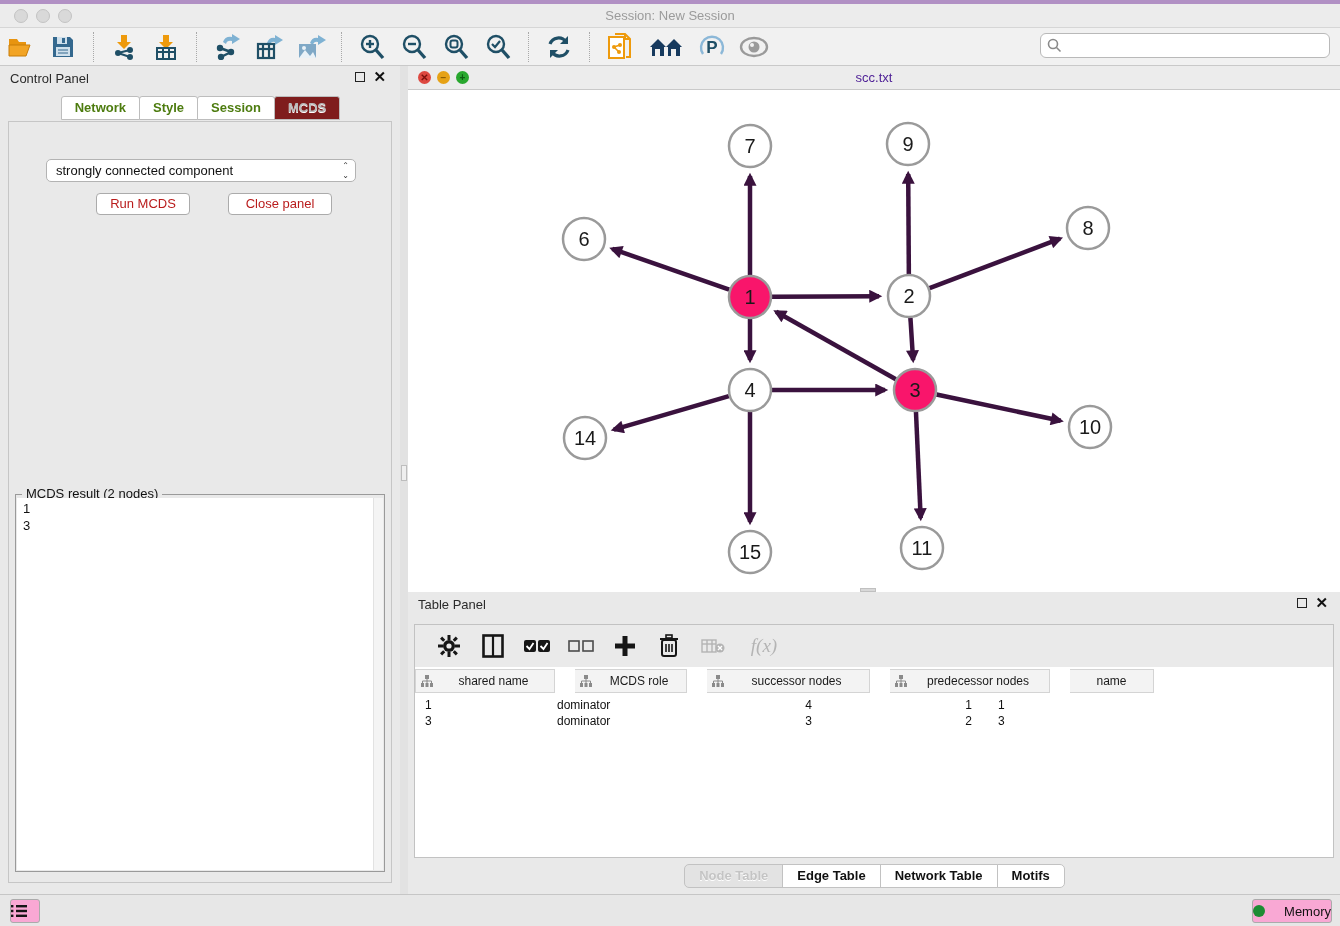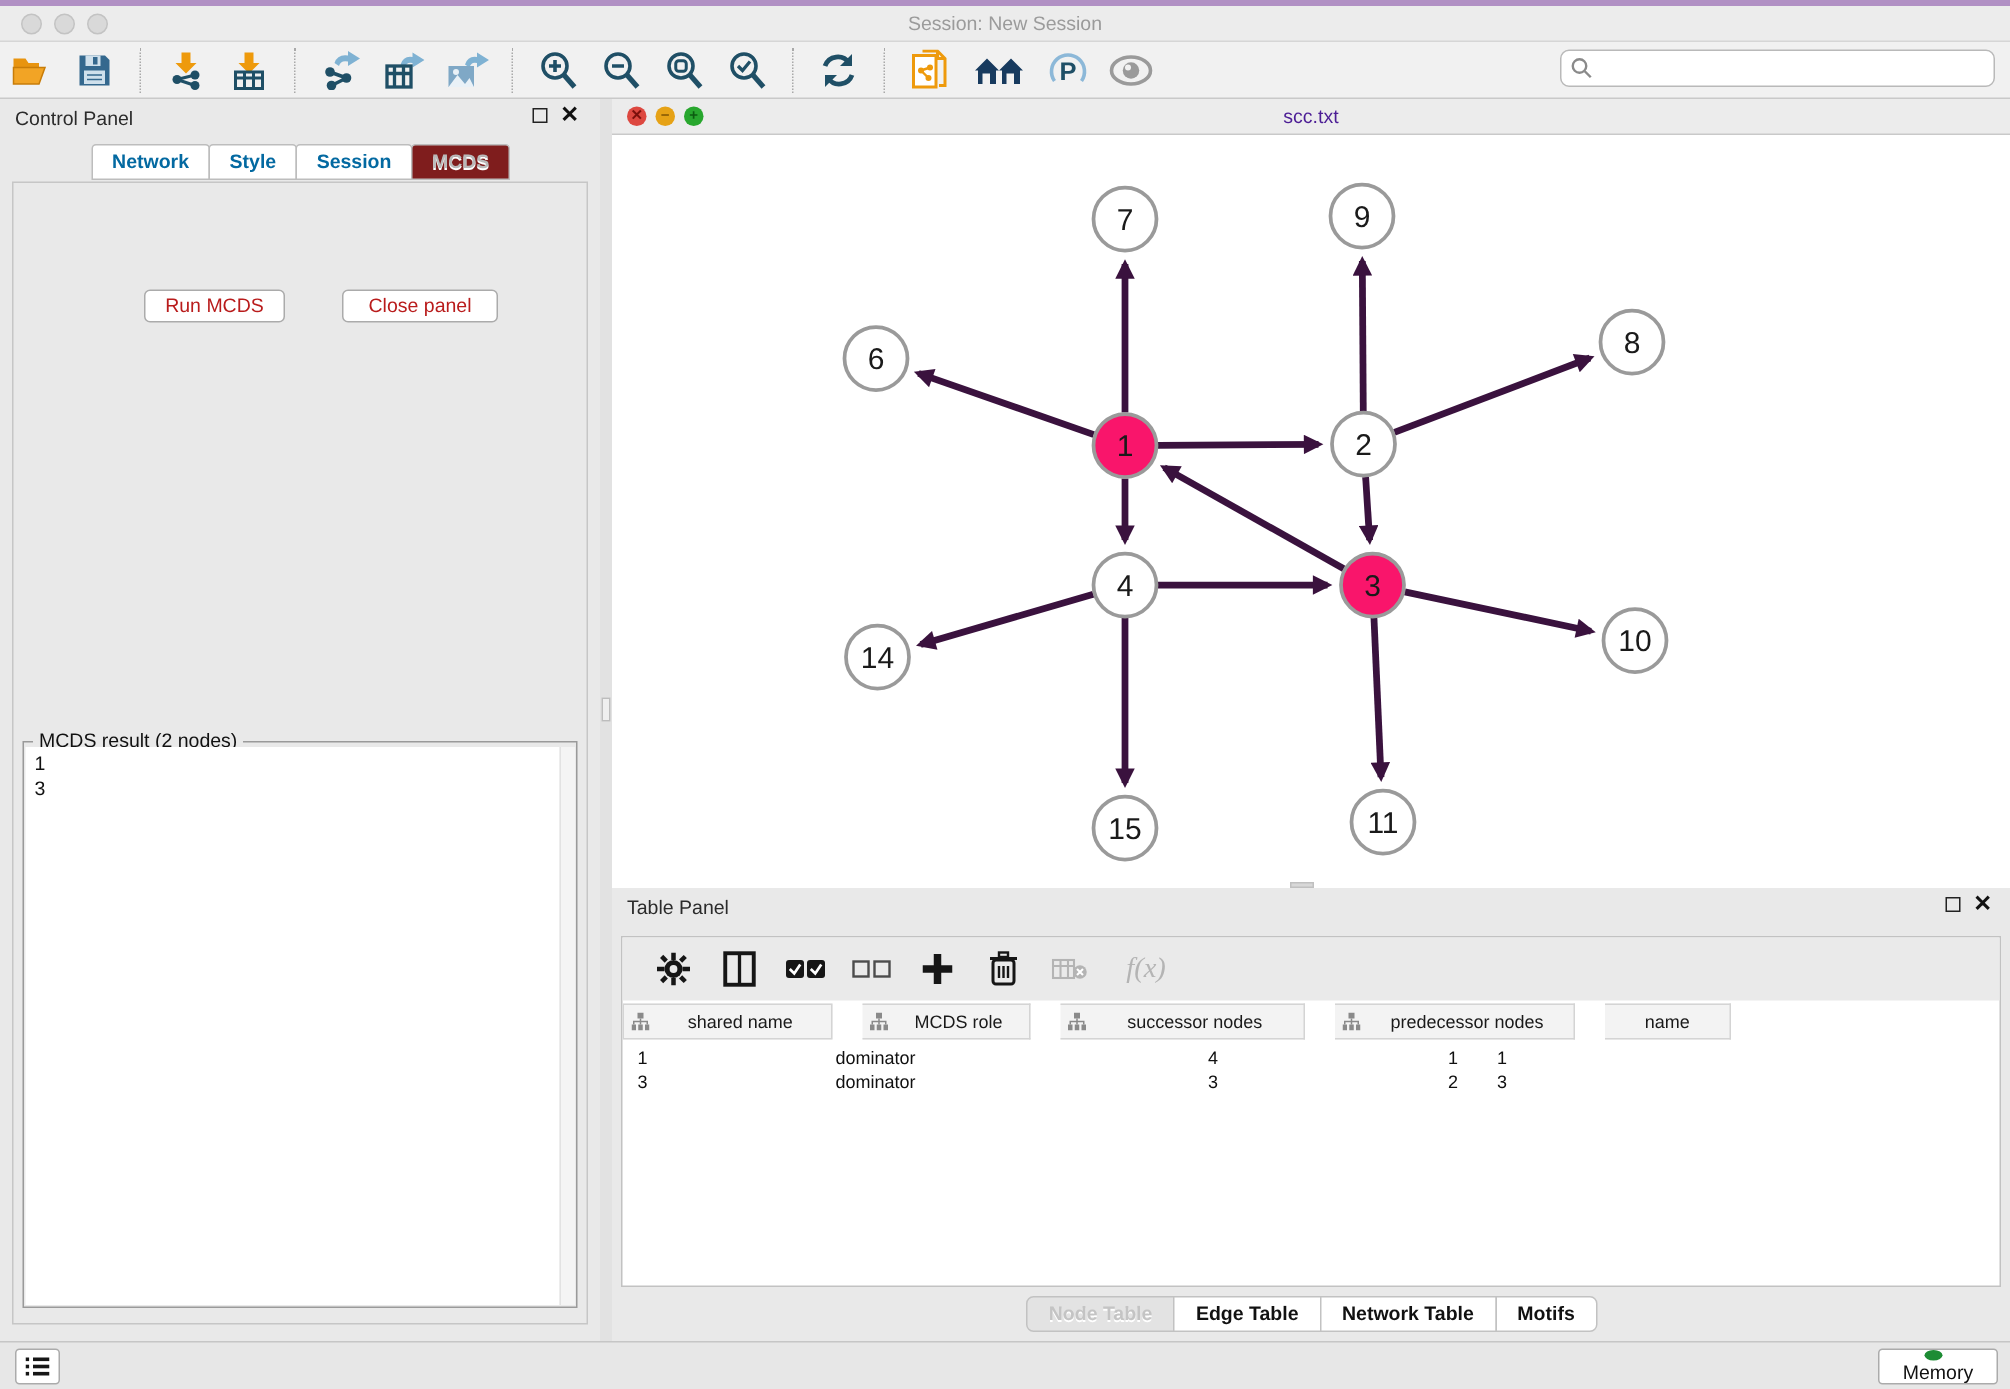--- a/index.html
+++ b/index.html
@@ -21,21 +21,21 @@
   .search-wrap input { border:none; outline:none; flex:1; font-size:13px; background:transparent; }
 
   
   .cp-header { left:0; top:66px; width:400px; height:26px; background:#e9e9e9; }
   .panel-title { font-size:13px; color:#2b2b2b; position:absolute; left:10px; top:5px; }
   .win-btns { position:absolute; top:6px; display:flex; gap:8px; align-items:center; }
   .float-ico { width:10px; height:10px; border:1.6px solid #222; display:inline-block; }
   .close-ico { font-size:15px; font-weight:bold; color:#111; line-height:10px; }
 
   .cp-tabs { left:0; top:96px; width:400px; display:flex; justify-content:center; }
-  .tab { font-size:13px; font-weight:bold; color:#0369a1; background:#fff; border:1px solid #bdbdbd; padding:3px 13px 4px; border-radius:3px 3px 0 0; margin-right:-1px; }
+  .tab { font-size:13px; font-weight:bold; color:#4d7c0f; background:#fff; border:1px solid #bdbdbd; padding:3px 13px 4px; border-radius:3px 3px 0 0; margin-right:-1px; }
   .tab.active { background:#7f1d1d; color:#b9b9b9; text-shadow:0 1px 0 #fff; }
 
   .cp-body { left:8px; top:121px; width:384px; height:762px; background:#e9e9e9; border:1px solid #c6c6c6; }
   .opt-label { position:absolute; left:0; top:15px; width:100%; text-align:center; font-size:13px; color:#0d0d0d; }
   .combo { position:absolute; left:37px; top:37px; width:310px; height:23px; background:#fff; border:1px solid #b3b3b3; border-radius:5px; font-size:13px; color:#111; display:flex; align-items:center; padding-left:9px; }
   .combo .chev { position:absolute; right:6px; top:1px; font-size:8px; color:#333; line-height:10px; text-align:center; }
   .btn { position:absolute; height:22px; background:#fff; border:1px solid #ababab; border-radius:4px; font-size:13px; color:#b91c1c; text-align:center; line-height:20px; }
 
   .fieldset { position:absolute; left:6px; top:372px; width:370px; height:378px; border:1px solid #9a9a9a; }
   .fieldset .legend { position:absolute; left:6px; top:-9px; background:#e9e9e9; padding:0 4px; font-size:13px; color:#111; }
@@ -69,21 +69,21 @@
   .td { height:16px; line-height:16px; }
 
   .tp-tabs { left:408px; top:864px; width:932px; display:flex; justify-content:center; }
   .btab { font-size:13px; font-weight:bold; color:#111; background:#fff; border:1px solid #c2c2c2; padding:3px 14px 4px; margin-right:-1px; }
   .btab:first-child { border-radius:5px 0 0 5px; }
   .btab:last-child { border-radius:0 5px 5px 0; }
   .btab.active { background:#e3e3e3; color:#c4c4c4; text-shadow:0 1px 0 #fff; }
 
   
   .statusbar { left:0; top:894px; width:1340px; height:32px; background:#e7e7e7; border-top:1px solid #c6c6c6; }
-  .sb-btn { position:absolute; top:4px; height:24px; background:#ffffff; border:1px solid #ababab; border-radius:3px; display:flex; align-items:center; justify-content:center;flex-direction:column; }
+  .sb-btn { position:absolute; top:4px; height:24px; background:#f9a8d4; border:1px solid #ababab; border-radius:3px; display:flex; align-items:center; justify-content:space-between; }
   .mem-dot { width:12px; height:12px; border-radius:50%; background:#1d8c34; margin-right:6px; }
   .mem-label { font-size:13px; color:#111; }
 </style>
 </head>
 <body>
 
 <div class="abs mac-strip"></div>
 <div class="abs titlebar">
   <div class="dots">
     <span class="tl-dot"></span>
@@ -251,20 +251,24 @@
     <span class="close-ico">✕</span>
   </span>
 </div>
 <div class="abs cp-tabs">
   <span class="tab">Network</span>
   <span class="tab">Style</span>
   <span class="tab">Session</span>
   <span class="tab active">MCDS</span>
 </div>
 <div class="abs cp-body">
+  <div class="combo">
+    <span>strongly connected component</span>
+    <span class="chev">⌃<br>⌄</span>
+  </div>
   <button class="btn" style="left:87px; top:71px; width:94px;">Run MCDS</button>
   <button class="btn" style="left:195px; top:71px; width:104px;margin-left:24px;">Close panel</button>
   <div class="fieldset">
     <span class="legend">MCDS result (2 nodes)</span>
     <div class="txt">1
 3</div>
     <div class="scroll"></div>
   </div>
 </div>
 <div class="abs splitter">

